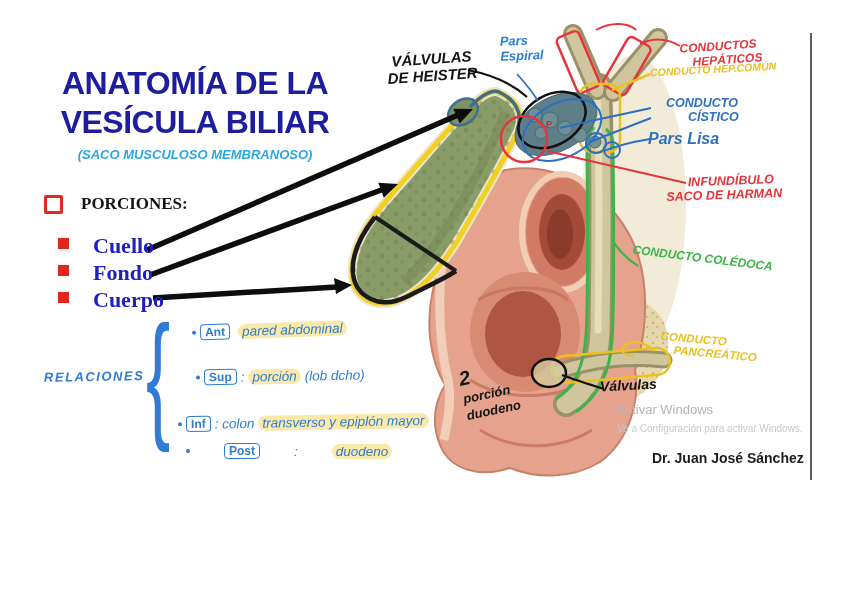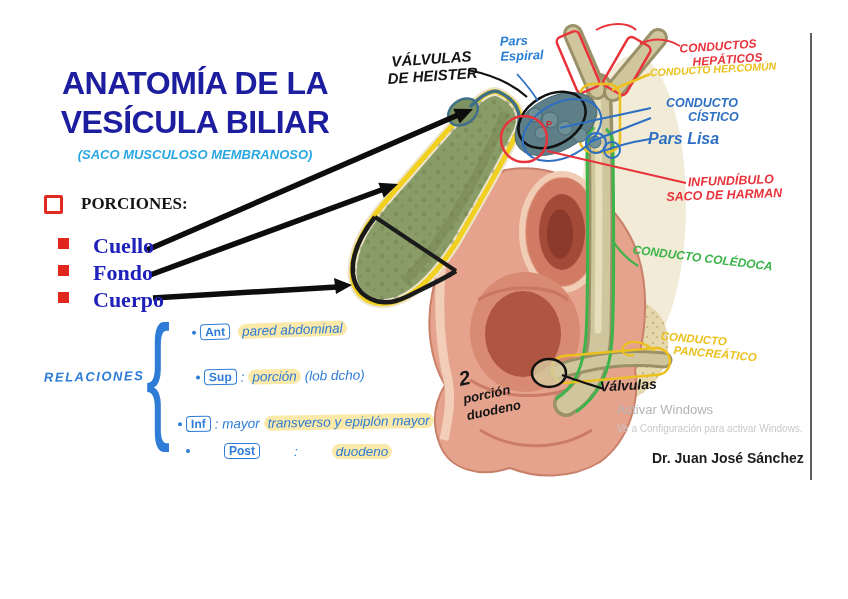--- a/index.html
+++ b/index.html
@@ -237,21 +237,21 @@
 <div class="abs rel-item ri2">
   <span class="rel-dot"></span>
   <span class="rel-tag">Sup</span>
   <span>: </span>
   <span class="hl">porción</span>
   <span> (lob dcho)</span>
 </div>
 <div class="abs rel-item ri3">
   <span class="rel-dot"></span>
   <span class="rel-tag">Inf</span>
-  <span>: mayor </span>
+  <span>: colon </span>
   <span class="hl">transverso y epiplón mayor</span>
   <span></span>
 </div>
 <div class="abs rel-item ri4">
   <span class="rel-dot"></span>
   <span class="rel-tag">Post</span>
   <span>: </span>
   <span class="hl">duodeno</span>
   <span></span>
 </div>

